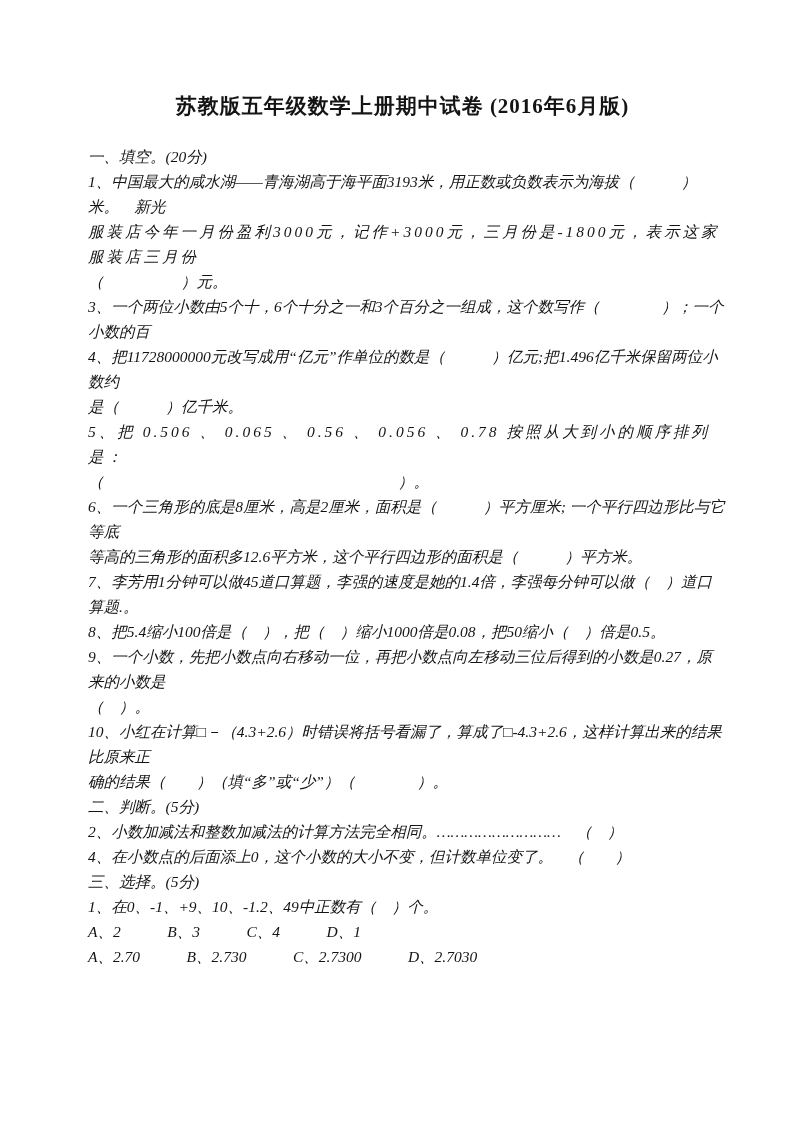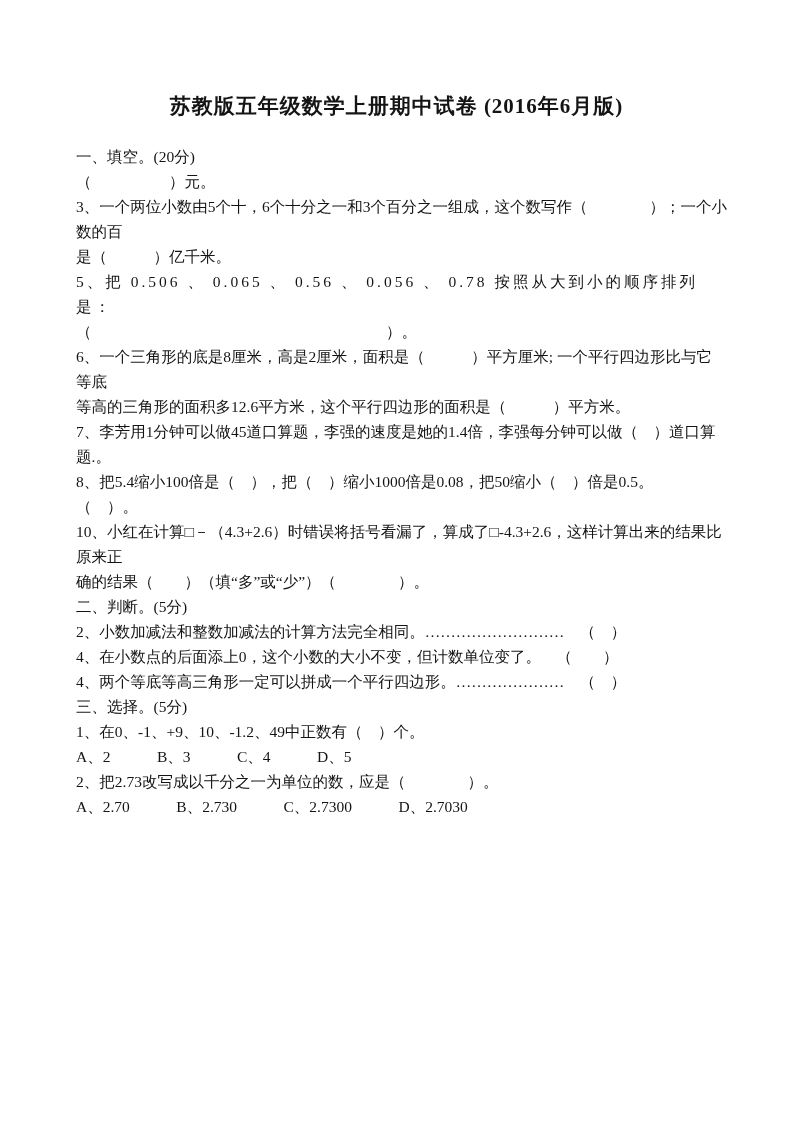--- a/index.html
+++ b/index.html
@@ -9,80 +9,84 @@
   }
   .page {
     position: relative;
     width: 793px;
     height: 1122px;
     background: #ffffff;
     color: #141414;
     font-family: "Liberation Serif", "DejaVu Serif", serif;
     overflow: hidden;
     box-sizing: border-box;
+    padding-left: 12px;
   }
   .title {
     margin: 0;
     padding-top: 92px;
     text-align: center;
     font-size: 21px;
     font-weight: bold;
     letter-spacing: 1px;
   }
   .content {
     padding: 24px 66px 0 76px;
     font-size: 15.5px;
     line-height: 25px;
   }
   .line {
     white-space: pre-wrap;
     word-break: break-all;
+    font-style: italic;
   }
   .heading {
     white-space: pre-wrap;
   }
   .ls-wide {
     letter-spacing: 3px;
   }
   section { margin: 0; padding: 0; }
 </style>
 </head>
 <body>
 
 <div class="page">
   <h1 class="title">苏教版五年级数学上册期中试卷 (2016年6月版)</h1>
 
   <div class="content">
 
     <section>
       <div class="line heading">一、填空。(20分)</div>
+      <div class="line">1、中国最大的咸水湖——青海湖高于海平面3193米，用正数或负数表示为海拔（　　　）米。　新光</div>
+      <div class="line ls-wide">服装店今年一月份盈利3000元，记作+3000元，三月份是-1800元，表示这家服装店三月份</div>
       <div class="line">（　　　　　）元。</div>
       <div class="line">3、一个两位小数由5个十，6个十分之一和3个百分之一组成，这个数写作（　　　　）；一个小数的百</div>
+      <div class="line">4、把11728000000元改写成用“亿元”作单位的数是（　　　）亿元;把1.496亿千米保留两位小数约</div>
       <div class="line">是（　　　）亿千米。</div>
       <div class="line ls-wide">5、把 0.506 、 0.065 、 0.56 、 0.056 、 0.78 按照从大到小的顺序排列是：</div>
       <div class="line">（　　　　　　　　　　　　　　　　　　　）。</div>
       <div class="line">6、一个三角形的底是8厘米，高是2厘米，面积是（　　　）平方厘米; 一个平行四边形比与它等底</div>
       <div class="line">等高的三角形的面积多12.6平方米，这个平行四边形的面积是（　　　）平方米。</div>
       <div class="line">7、李芳用1分钟可以做45道口算题，李强的速度是她的1.4倍，李强每分钟可以做（　）道口算题.。</div>
       <div class="line">8、把5.4缩小100倍是（　），把（　）缩小1000倍是0.08，把50缩小（　）倍是0.5。</div>
+      <div class="line">9、一个小数，先把小数点向右移动一位，再把小数点向左移动三位后得到的小数是0.27，原来的小数是</div>
       <div class="line">（　）。</div>
       <div class="line">10、小红在计算□－（4.3+2.6）时错误将括号看漏了，算成了□-4.3+2.6，这样计算出来的结果比原来正</div>
       <div class="line">确的结果（　　）（填“多”或“少”）（　　　　）。</div>
     </section>
 
     <section>
       <div class="line heading">二、判断。(5分)</div>
       <div class="line">2、小数加减法和整数加减法的计算方法完全相同。………………………　（　）</div>
       <div class="line">4、在小数点的后面添上0，这个小数的大小不变，但计数单位变了。　（　　）</div>
-      <div class="line">4、两个等底等高三角形一定可以拼成一个平行四边形。…………………　（　）</div>
     </section>
 
     <section>
       <div class="line heading">三、选择。(5分)</div>
       <div class="line">1、在0、-1、+9、10、-1.2、49中正数有（　）个。</div>
-      <div class="line">A、2　　　B、3　　　C、4　　　D、5</div>
-      <div class="line">2、把2.73改写成以千分之一为单位的数，应是（　　　　）。</div>
+      <div class="line">A、2　　　B、3　　　C、4　　　D、1</div>
       <div class="line">A、2.70　　　B、2.730　　　C、2.7300　　　D、2.7030</div>
 
     </section>
 
   </div>
 </div>
 
 </body></html>

